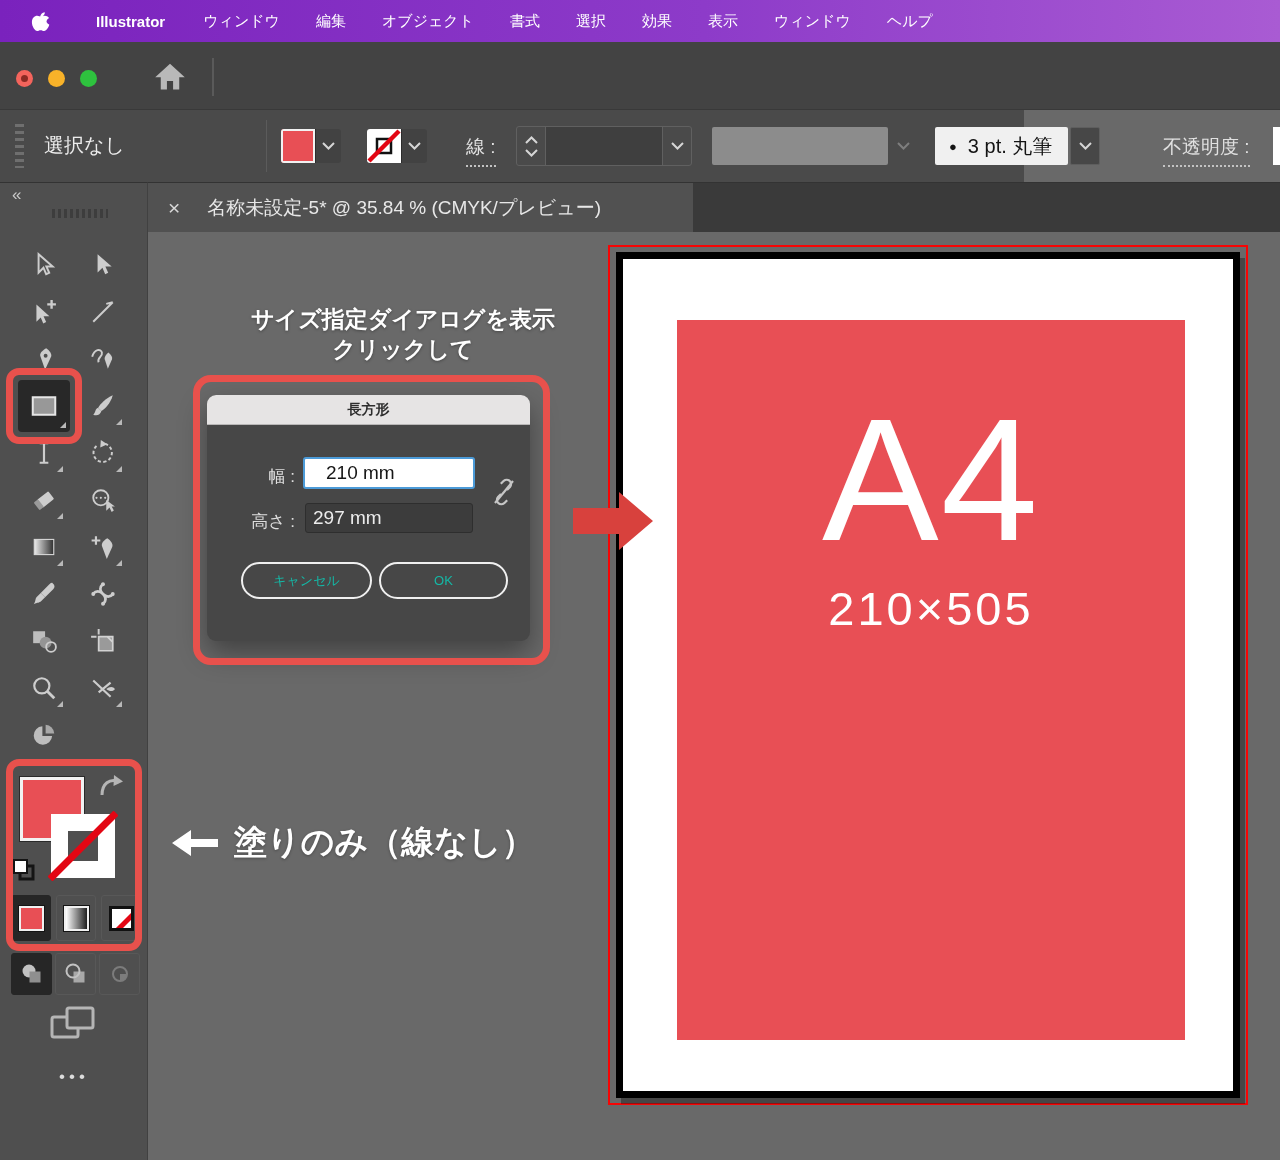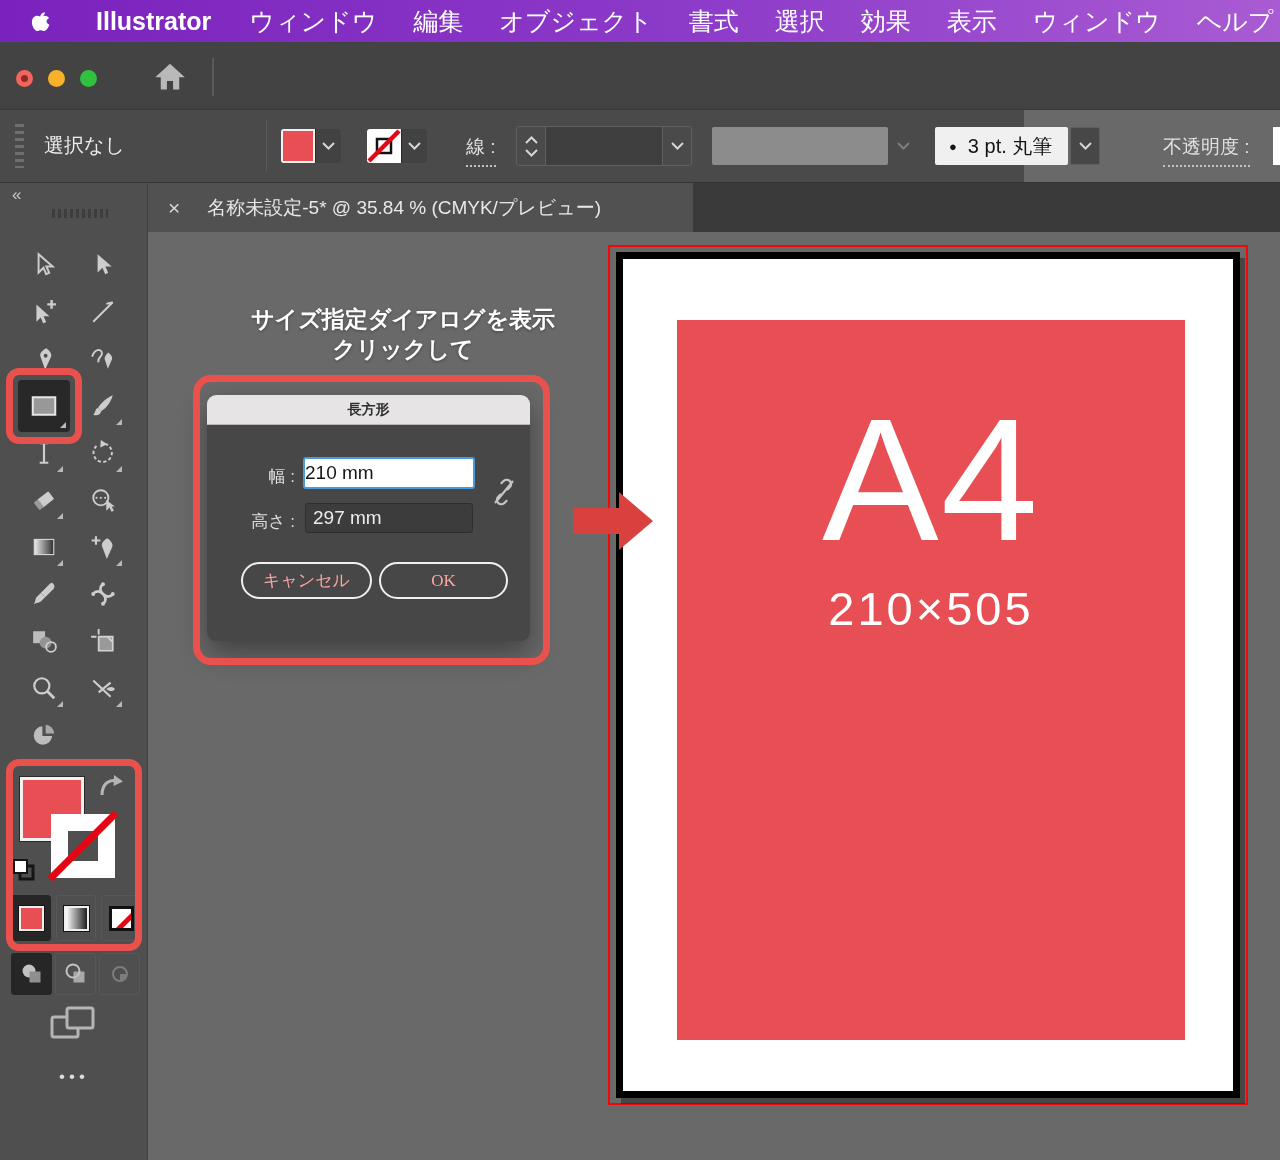--- a/index.html
+++ b/index.html
@@ -1,21 +1,21 @@
 <!DOCTYPE html>
 <html><head>
 <meta charset="utf-8">
 <style>
   *{box-sizing:border-box;margin:0;padding:0}
   html,body{width:1280px;height:1160px;overflow:hidden;background:#696969;
     font-family:"Liberation Sans","DejaVu Sans",sans-serif;-webkit-font-smoothing:antialiased}
   
   #menubar{position:absolute;left:0;top:0;width:1280px;height:42px;
     background:linear-gradient(90deg,#7a22bd 0%,#8d3bc9 55%,#a95bd3 100%);
-    display:flex;align-items:center;color:#fff;font-size:25px}
+    display:flex;align-items:center;color:#fff;font-size:15px}
   #menubar .apple{margin-left:30px;margin-right:26px;display:flex}
   #menubar .mi{padding:0 18px;height:42px;display:flex;align-items:center;cursor:default;white-space:nowrap}
   #menubar .app{font-weight:bold;padding:0 20px}
   
   #titlebar{position:absolute;left:0;top:42px;width:1280px;height:68px;background:#434343;border-bottom:1px solid #393939}
   .light{position:absolute;top:28px;width:17px;height:17px;border-radius:50%}
   .light.red{left:16px;background:#f4645c}
   .light.red::after{content:"";position:absolute;left:5px;top:5px;width:7px;height:7px;border-radius:50%;background:#8c2b24}
   .light.yellow{left:48px;background:#f8b229}
   .light.green{left:80px;background:#2ec23e}
@@ -89,26 +89,26 @@
     font-weight:bold;font-size:23px;line-height:30px;text-shadow:0 1px 3px rgba(0,0,0,.35)}
   #dlg-ring{position:absolute;left:45px;top:143px;width:357px;height:290px;border:7px solid #e8514c;border-radius:18px;z-index:5;pointer-events:none}
   #dialog{position:absolute;left:59px;top:163px;width:323px;height:246px;background:#474747;border-radius:9px;
     box-shadow:0 12px 28px rgba(0,0,0,.38)}
   #dialog .dtitle{height:30px;background:#e6e4e4;border-radius:9px 9px 0 0;border-bottom:1px solid #b9b7b7;
     color:#2d2d2d;font-size:14px;font-weight:bold;display:flex;align-items:center;justify-content:center}
   #dialog .dlabel{position:absolute;width:80px;text-align:right;font-size:17px;color:#dedede}
   #w-label{left:8px;top:70px}
   #h-label{left:8px;top:115px}
   #w-input{position:absolute;left:96px;top:62px;width:172px;height:32px;background:#fff;border:2px solid #4c9bd8;
-    border-radius:3px;font-size:19px;color:#161616;padding-left:0;font-family:inherit}
+    border-radius:3px;font-size:19px;color:#161616;padding-left:21px;font-family:inherit}
   #h-input{position:absolute;left:98px;top:108px;width:168px;height:30px;background:#3c3c3c;border:1px solid #2e2e2e;
     border-radius:3px;font-size:19px;color:#ececec;padding-left:7px;font-family:inherit}
   #unlink{position:absolute;left:284px;top:82px}
   .dbtn{position:absolute;top:167px;height:37px;border:2.5px solid #f0f0f0;border-radius:19px;background:transparent;
-    color:#fca5a5;font-size:17px;display:flex;align-items:center;justify-content:center;font-family:Liberation Serif, serif}
+    color:#14b8a6;font-size:13px;display:flex;align-items:center;justify-content:center;font-family:Liberation Sans, sans-serif}
   #btn-cancel{left:34px;width:131px}
   #btn-ok{left:172px;width:129px}
   #big-arrow{position:absolute;left:425px;top:258px;z-index:10}
   #ab-ring{position:absolute;left:460px;top:13px;width:640px;height:860px;border:2px solid #f70505}
   #artboard{position:absolute;left:468px;top:20px;width:624px;height:846px;background:#fff;border:7px solid #000000;
     box-shadow:5px 6px 0 rgba(28,28,28,.45)}
   #a4rect{position:absolute;left:54px;top:61px;width:508px;height:720px;background:#e84f55;
     display:flex;flex-direction:column;align-items:center;padding-top:72px;color:#fff}
   #a4rect .big{font-size:175px;line-height:1;font-weight:300;letter-spacing:2px}
   #a4rect .dims{font-size:47px;font-weight:300;margin-top:14px;letter-spacing:3px}
@@ -473,13 +473,19 @@
   </span>
 
   <div id="ab-ring"></div>
   <div id="artboard">
     <div id="a4rect">
       <div class="big">A4</div>
       <div class="dims">210×505</div>
     </div>
   </div>
 
+  <div id="ann-fill">
+    <svg width="46" height="28" viewBox="0 0 46 28">
+      <polygon points="46,10 19,10 19,1 0,14 19,27 19,18 46,18" fill="#fff"></polygon>
+      </svg>
+    <span>塗りのみ（線なし）</span>
+  </div>
 </div>
 
 </body></html>

